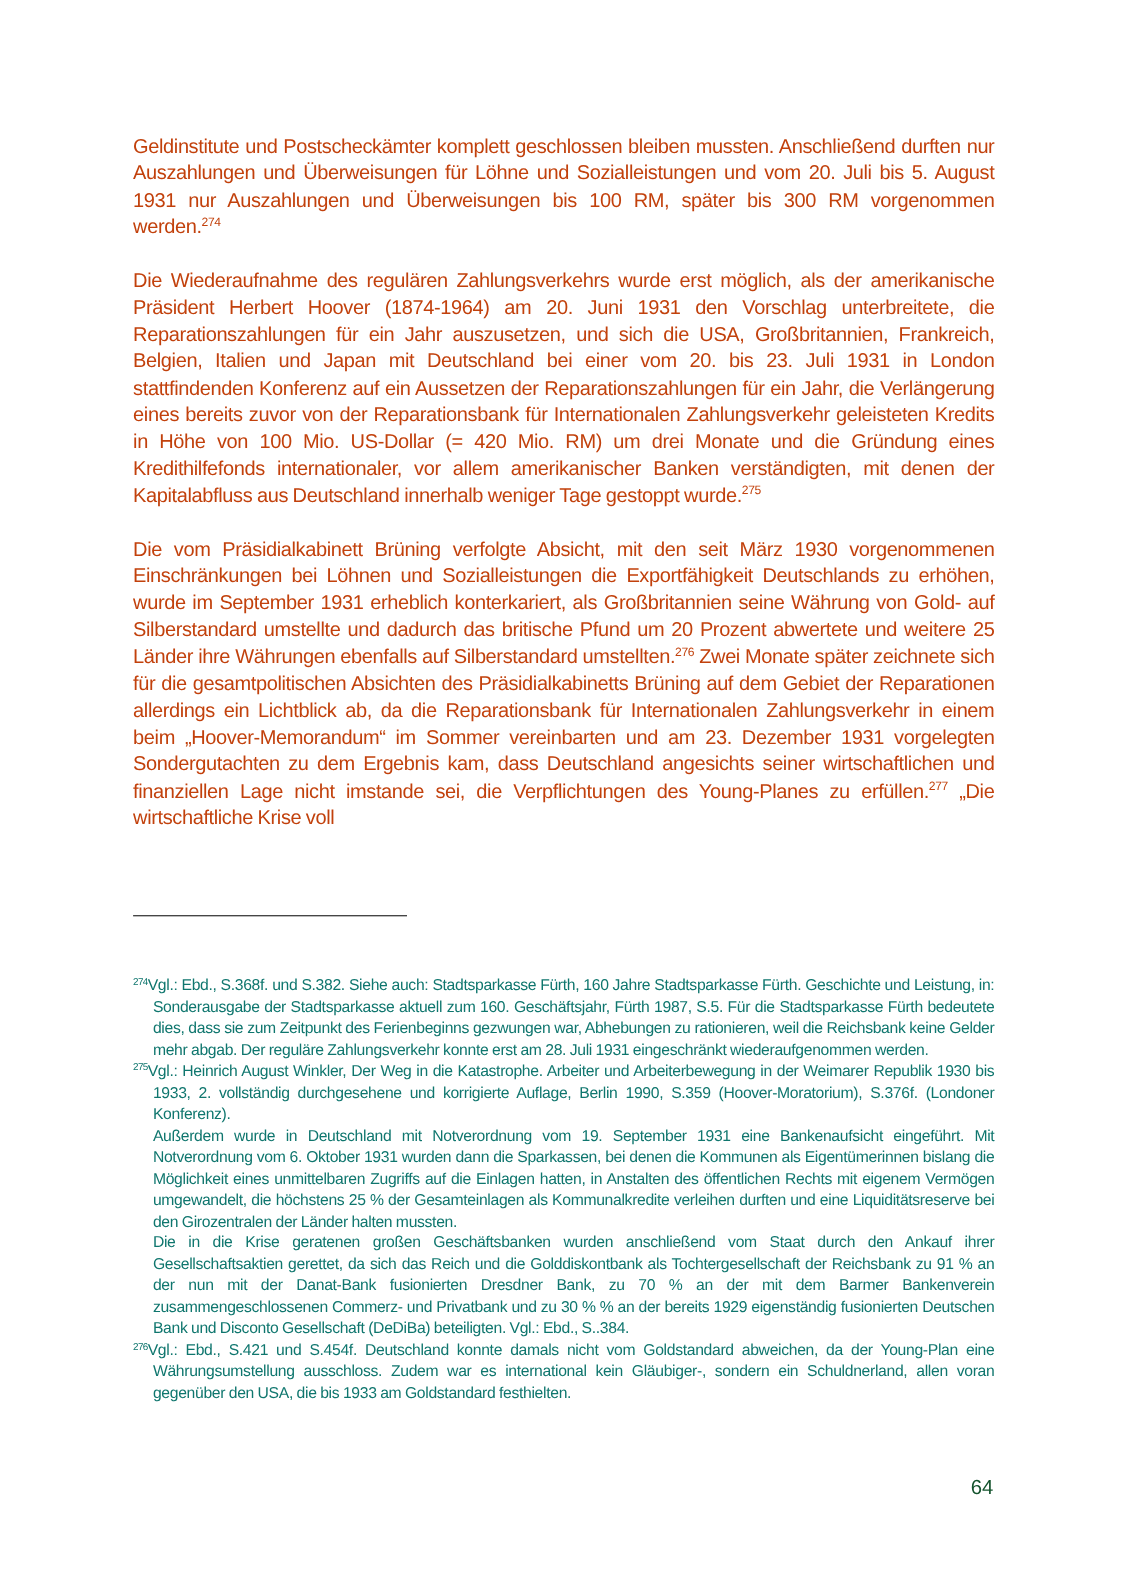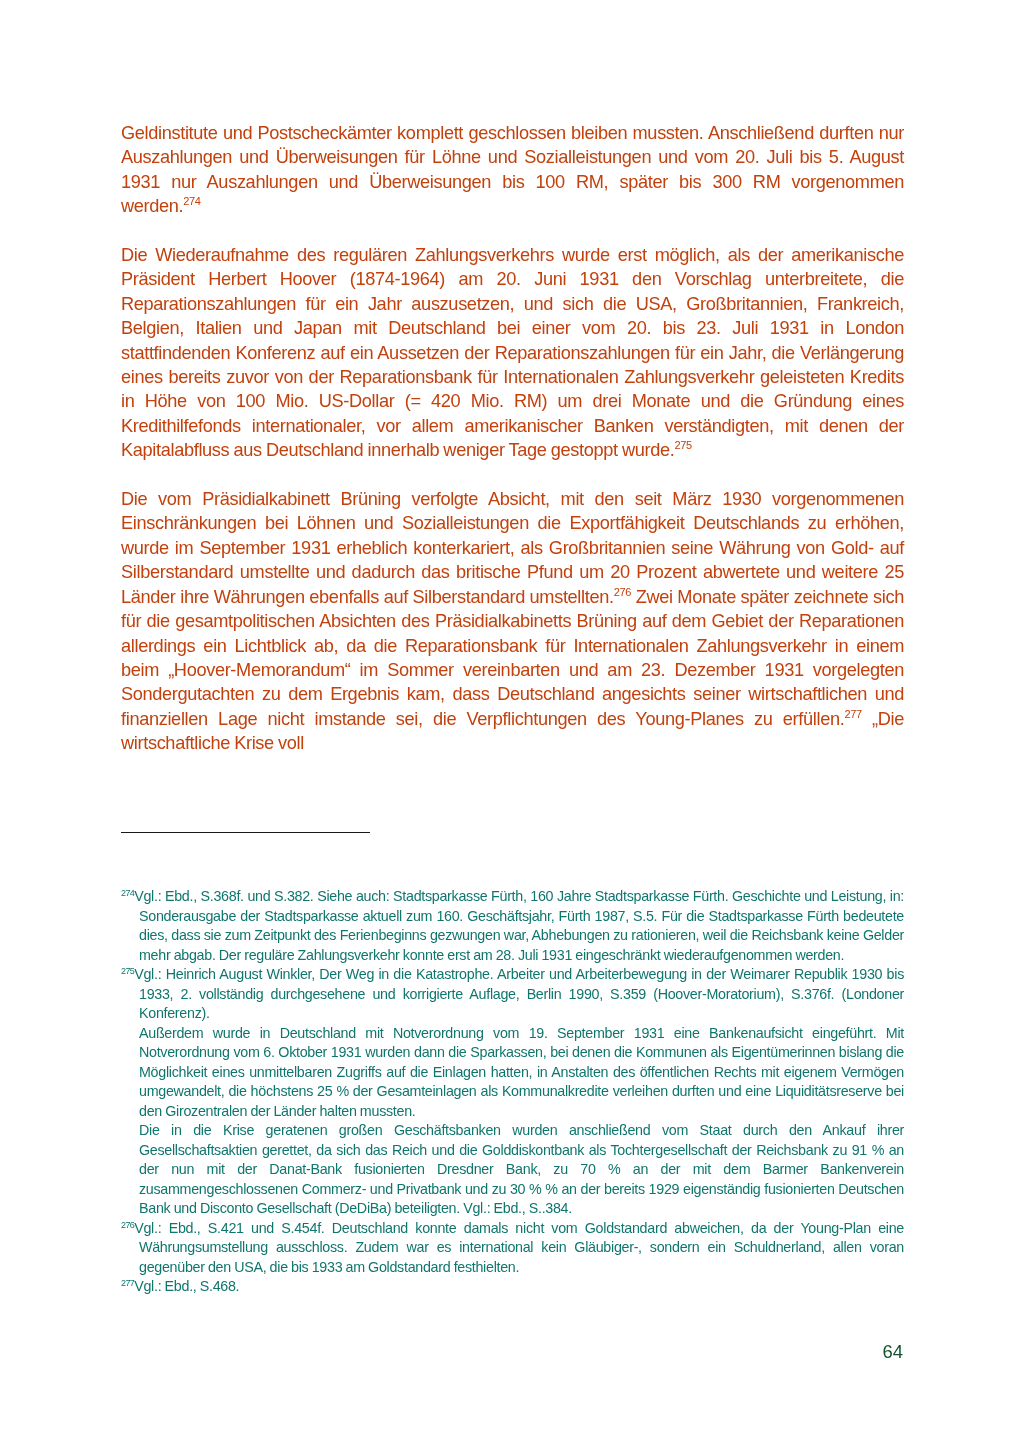--- a/index.html
+++ b/index.html
@@ -24,16 +24,15 @@
 </div>
 
 <div class="fn-rule"></div>
 
 <div class="footnotes">
   <p class="fn"><sup>274</sup><span>Vgl.: Ebd., S.368f. und S.382. Siehe auch: Stadtsparkasse Fürth, 160 Jahre Stadtsparkasse Fürth. Geschichte und Leistung, in: Sonderausgabe der Stadtsparkasse aktuell zum 160. Geschäftsjahr, Fürth 1987, S.5. Für die Stadtsparkasse Fürth bedeutete dies, dass sie zum Zeitpunkt des Ferienbeginns gezwungen war, Abhebungen zu rationieren, weil die Reichsbank keine Gelder mehr abgab. Der reguläre Zahlungsverkehr konnte erst am 28. Juli 1931 eingeschränkt wiederaufgenommen werden.</span></p>
   <p class="fn"><sup>275</sup><span>Vgl.: Heinrich August Winkler, Der Weg in die Katastrophe. Arbeiter und Arbeiterbewegung in der Weimarer Republik 1930 bis 1933, 2. vollständig durchgesehene und korrigierte Auflage, Berlin 1990, S.359 (Hoover-Moratorium), S.376f. (Londoner Konferenz).</span></p>
   <p class="fn-cont">Außerdem wurde in Deutschland mit Notverordnung vom 19. September 1931 eine Bankenaufsicht eingeführt. Mit Notverordnung vom 6. Oktober 1931 wurden dann die Sparkassen, bei denen die Kommunen als Eigentümerinnen bislang die Möglichkeit eines unmittelbaren Zugriffs auf die Einlagen hatten, in Anstalten des öffentlichen Rechts mit eigenem Vermögen umgewandelt, die höchstens 25 % der Gesamteinlagen als Kommunalkredite verleihen durften und eine Liquiditätsreserve bei den Girozentralen der Länder halten mussten.</p>
   <p class="fn-cont">Die in die Krise geratenen großen Geschäftsbanken wurden anschließend vom Staat durch den Ankauf ihrer Gesellschaftsaktien gerettet, da sich das Reich und die Golddiskontbank als Tochtergesellschaft der Reichsbank zu 91 % an der nun mit der Danat-Bank fusionierten Dresdner Bank, zu 70 % an der mit dem Barmer Bankenverein zusammengeschlossenen Commerz- und Privatbank und zu 30 % % an der bereits 1929 eigenständig fusionierten Deutschen Bank und Disconto Gesellschaft (DeDiBa) beteiligten. Vgl.: Ebd., S..384.</p>
   <p class="fn"><sup>276</sup><span>Vgl.: Ebd., S.421 und S.454f. Deutschland konnte damals nicht vom Goldstandard abweichen, da der Young-Plan eine Währungsumstellung ausschloss. Zudem war es international kein Gläubiger-, sondern ein Schuldnerland, allen voran gegenüber den USA, die bis 1933 am Goldstandard festhielten.</span></p>
-  <p class="fn"><sup>277</sup><span>Vgl.: Ebd., S.468.</span></p>
 </div>
 
 <div class="page-number">64</div>
 
 </body></html>

